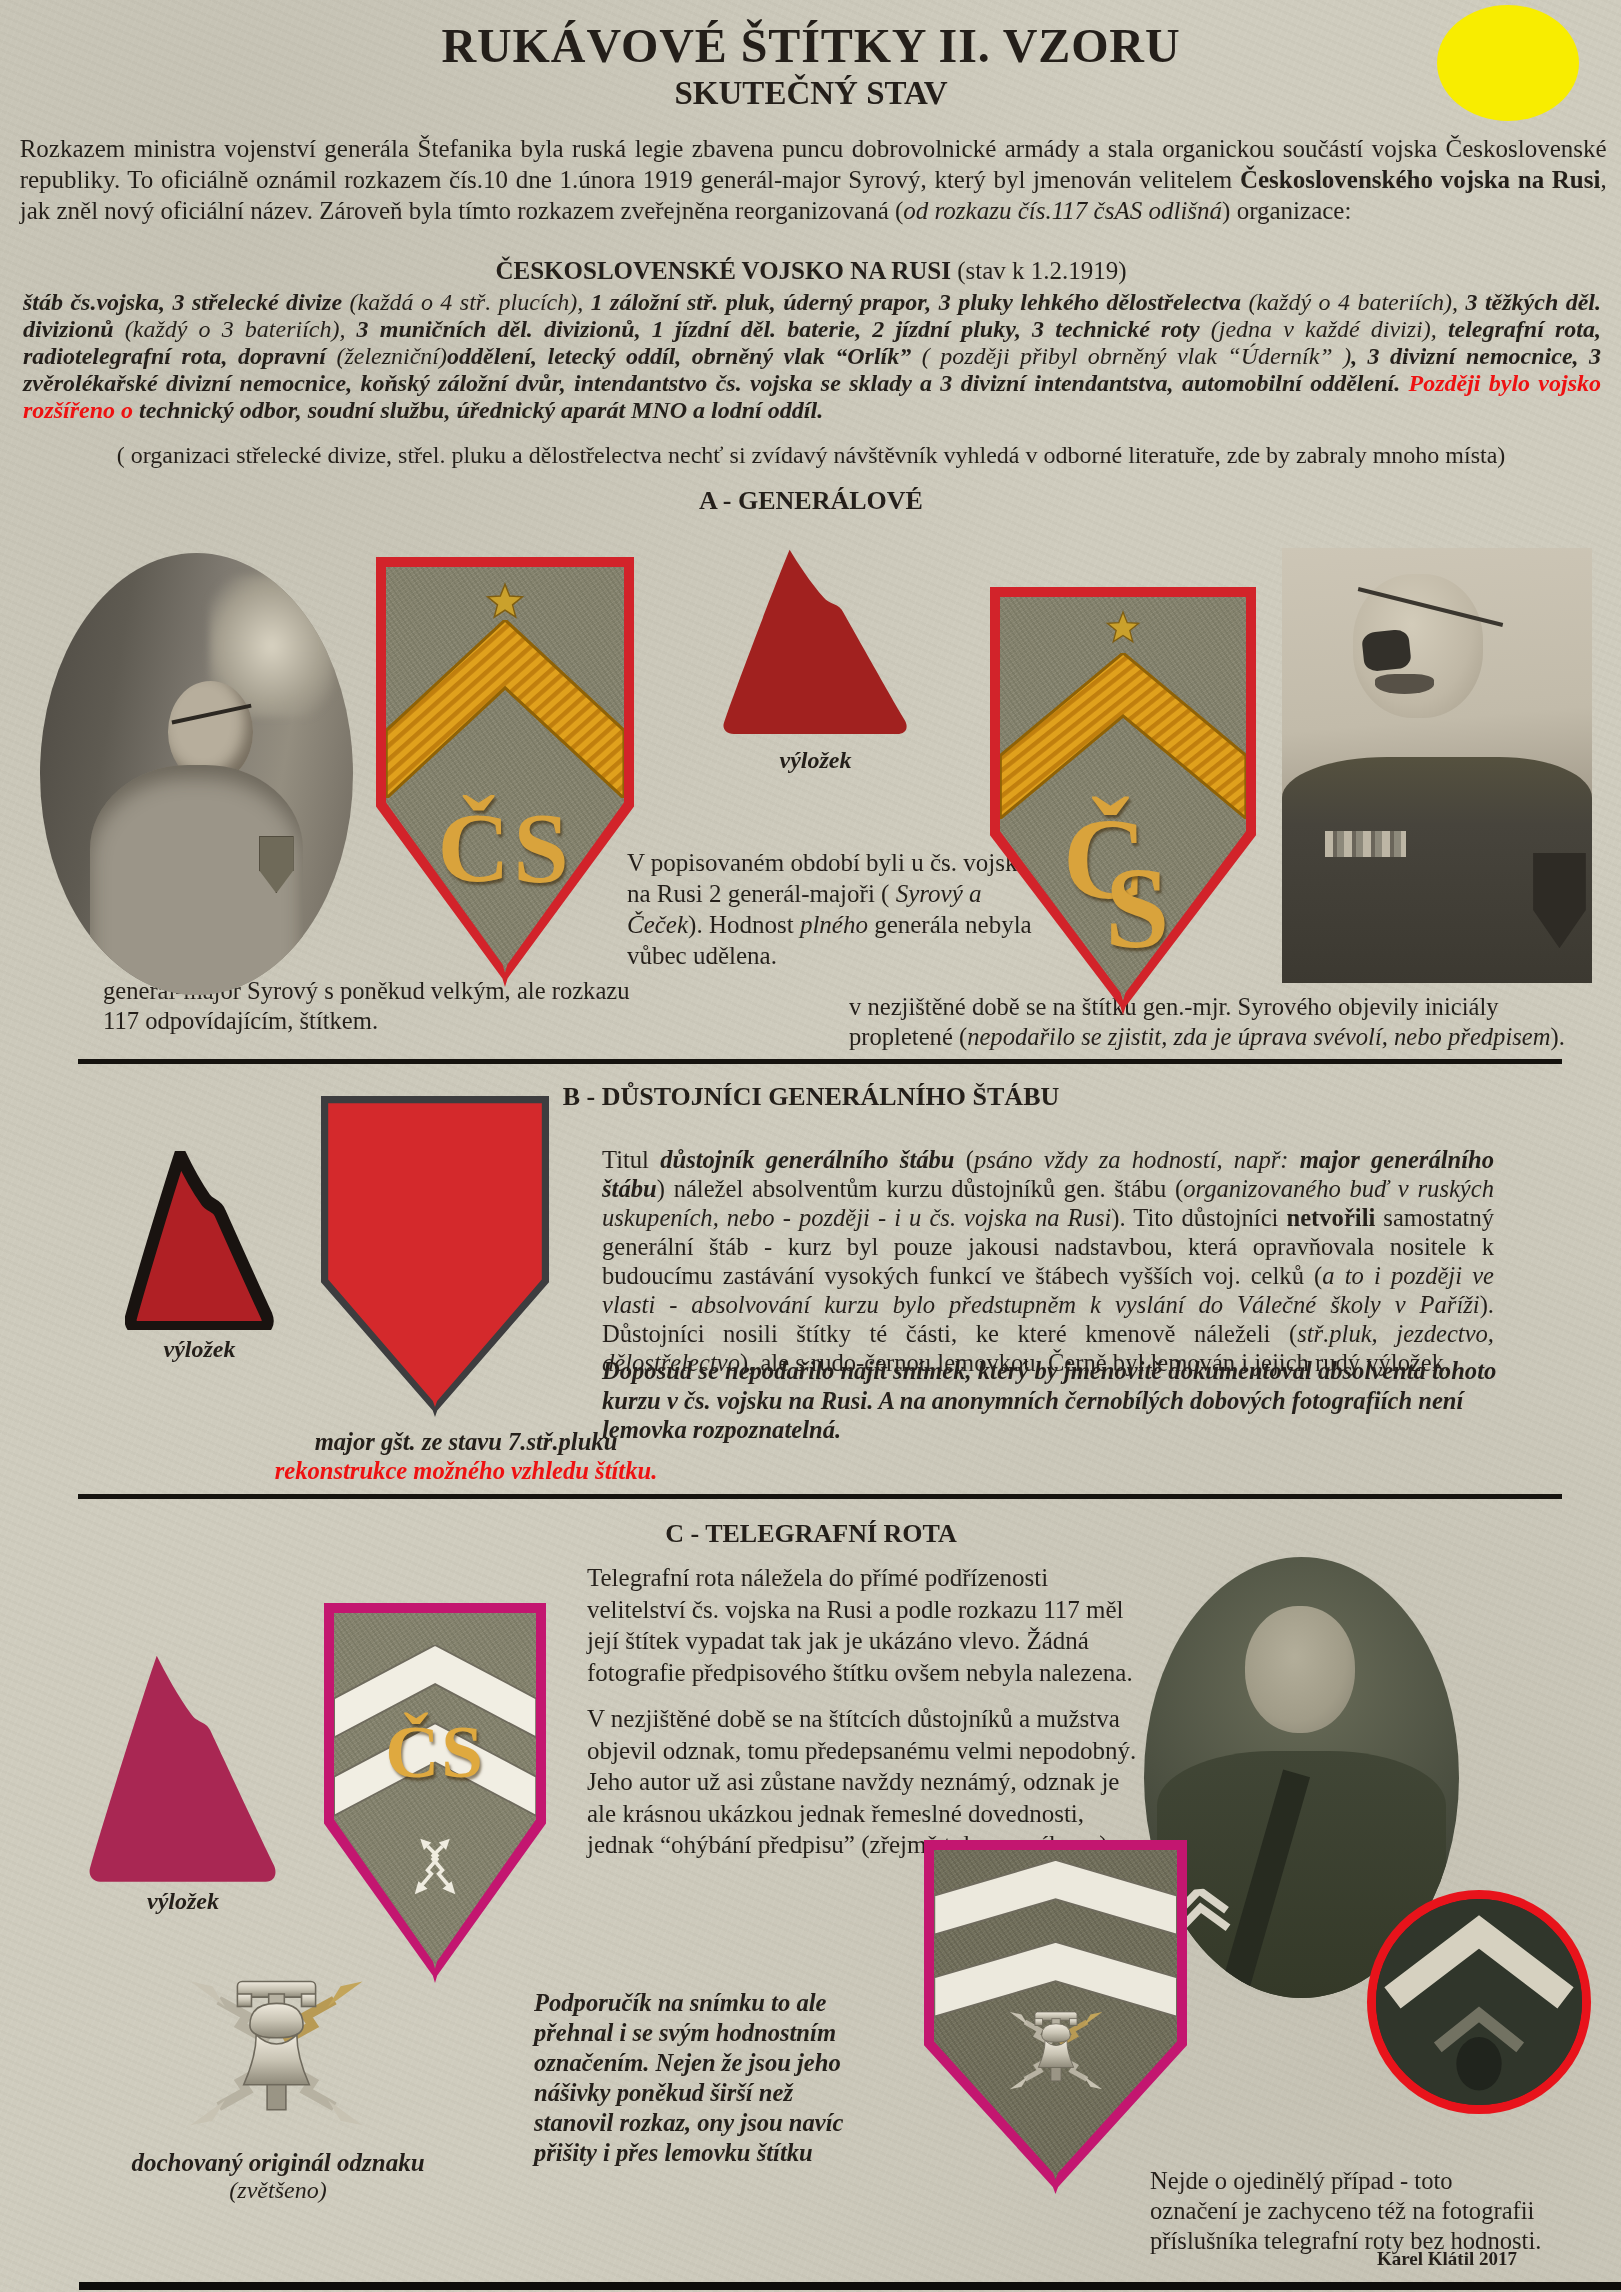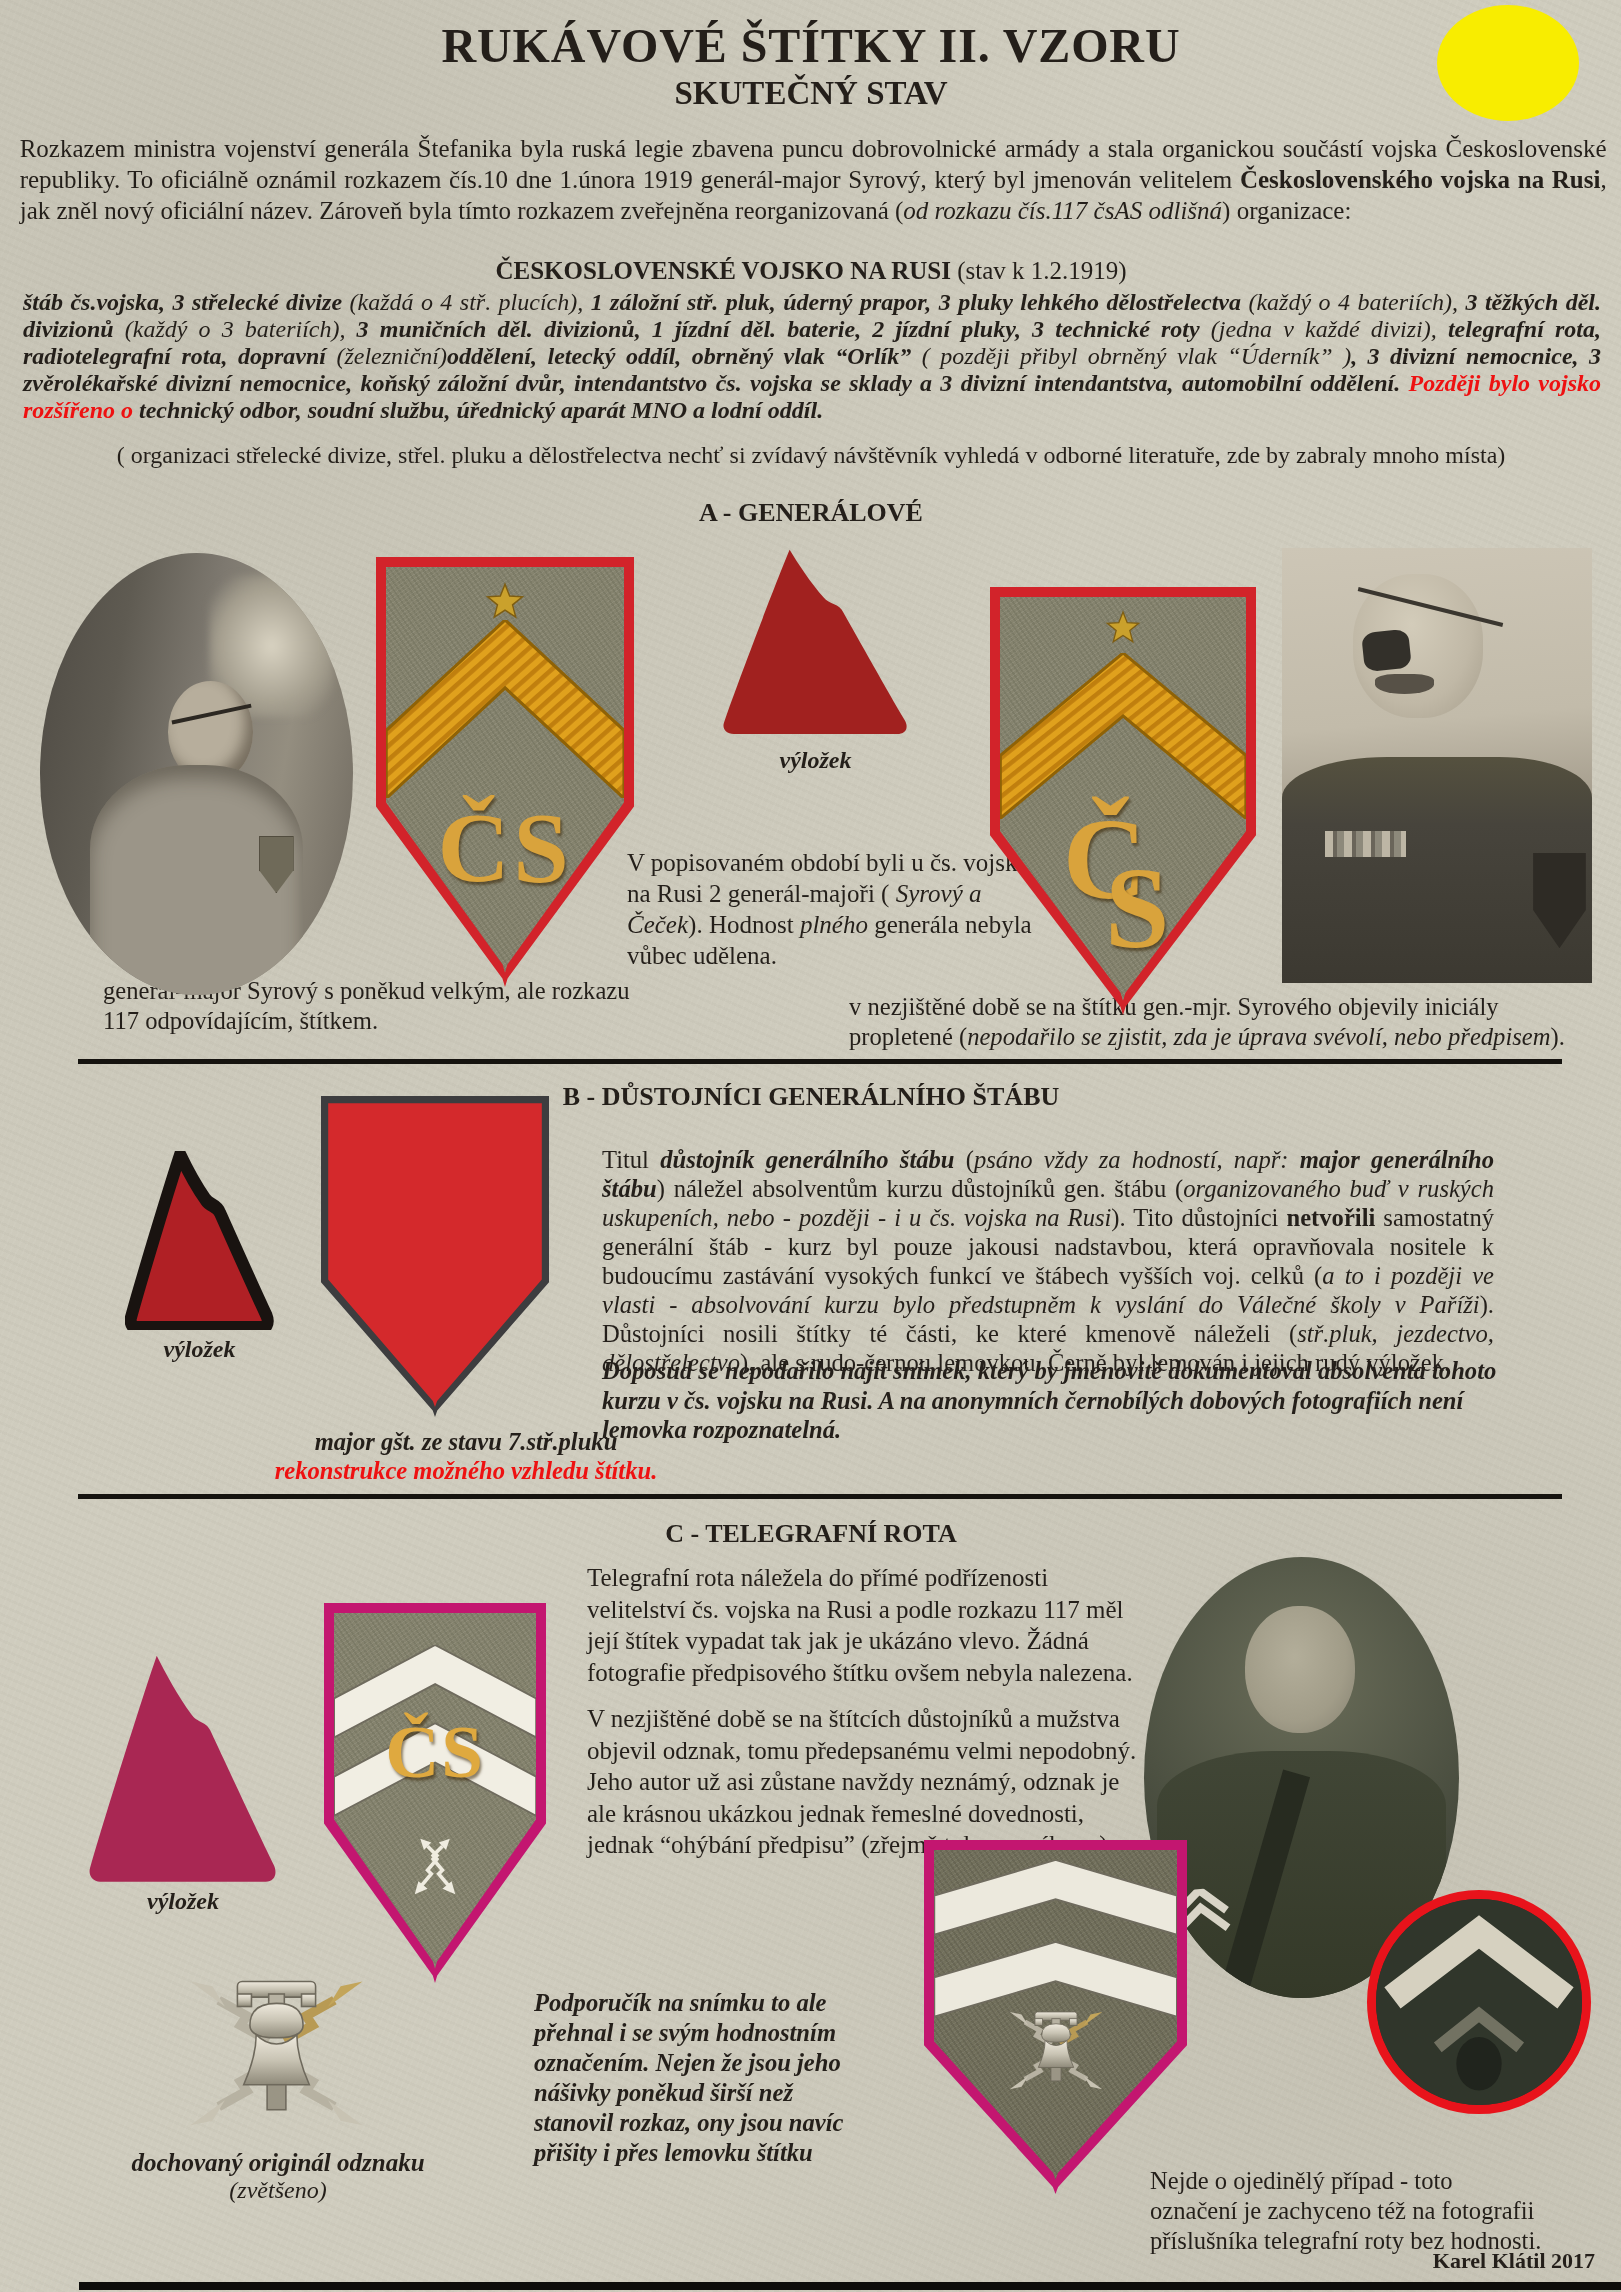--- a/index.html
+++ b/index.html
@@ -153,38 +153,38 @@
   .caption-b { left:260px; top:1428px; width:412px; text-align:center; font-size:24.6px; font-weight:bold; font-style:italic; }
   .caption-b2 { left:260px; top:1457px; width:412px; text-align:center; font-size:24.6px; font-weight:bold; font-style:italic; color:#ee1111; }
 
   .text-c1 { left:587px; top:1562px; width:555px; font-size:25px; line-height:31.5px; }
   .text-c2 { left:587px; top:1703px; width:555px; font-size:25px; line-height:31.5px; }
   .note-c { left:534px; top:1988px; width:326px; font-size:24.6px; line-height:30px; font-weight:bold; font-style:italic; }
   .ins-captions { left:81px; top:2149px; width:394px; text-align:center; font-size:25px; }
   .ins-cap1 { font-weight:bold; font-style:italic; }
   .ins-cap2 { font-style:italic; font-size:24px; }
   .caption-c { left:1150px; top:2166px; width:396px; font-size:24.6px; line-height:30px; }
-  .signature { left:1299px; top:2248px; width:296px; text-align:right; font-size:22px; font-weight:bold; }
+  .signature { left:1299px; top:2248px; width:296px; text-align:center; font-size:19px; font-weight:bold; }
 
   .tg-big { left:142px; top:1969px; width:269px; height:172px; z-index:3; }
   .tg-big svg, .tg-small svg, .xarrows svg, .chevpatch svg { width:100%; height:100%; display:block; }
 </style>
 </head>
 <body>
 
 <div class="abs page-title">RUKÁVOVÉ ŠTÍTKY II. VZORU</div>
 <div class="abs page-subtitle">SKUTEČNÝ STAV</div>
 <div class="abs yellow-dot"></div>
 
 <p class="abs intro"><span>Rozkazem ministra vojenství generála Štefanika byla ruská legie zbavena puncu dobrovolnické armády a stala organickou součástí vojska Československé republiky. To oficiálně oznámil rozkazem čís.10 dne 1.února 1919 generál-major Syrový, který byl jmenován velitelem </span><span class="b">Československého vojska na Rusi</span><span>, jak zněl nový oficiální název. Zároveň byla tímto rozkazem zveřejněna reorganizovaná (</span><span class="i">od rozkazu čís.117 čsAS odlišná</span><span>) organizace:</span></p>
 <div class="abs org-header"><span class="b">ČESKOSLOVENSKÉ VOJSKO NA RUSI</span><span> (stav k 1.2.1919)</span></div>
 <p class="abs org-list"><span class="bi">štáb čs.vojska, 3 střelecké divize </span><span class="i">(každá o 4 stř. plucích), </span><span class="bi">1 záložní stř. pluk, úderný prapor, 3 pluky lehkého dělostřelectva </span><span class="i">(každý o 4 bateriích), </span><span class="bi">3 těžkých děl. divizionů </span><span class="i">(každý o 3 bateriích), </span><span class="bi">3 muničních děl. divizionů, 1 jízdní děl. baterie, 2 jízdní pluky, 3 technické roty </span><span class="i">(jedna v každé divizi), </span><span class="bi">telegrafní rota, radiotelegrafní rota, dopravní </span><span class="i">(železniční)</span><span class="bi">oddělení, letecký oddíl, obrněný vlak “Orlík” </span><span class="i">( později přibyl obrněný vlak “Úderník” )</span><span class="bi">, 3 divizní nemocnice, 3 zvěrolékařské divizní nemocnice, koňský záložní dvůr, intendantstvo čs. vojska se sklady a 3 divizní intendantstva, automobilní oddělení. </span><span class="bi red">Později bylo vojsko rozšířeno o </span><span class="bi"> technický odbor, soudní službu, úřednický aparát MNO a lodní oddíl.</span></p>
 <div class="abs org-note">( organizaci střelecké divize, střel. pluku a dělostřelectva nechť si zvídavý návštěvník vyhledá v odborné literatuře, zde by zabraly mnoho místa)</div>
 
-<div class="abs section-header" style="top:498px;">A - GENERÁLOVÉ</div>
+<div class="abs section-header" style="top:486px;">A - GENERÁLOVÉ</div>
 
 <div class="abs photo photo-oval photo-a1">
   <div class="win"></div>
   <div class="head"></div>
   <div class="strap"></div>
   <div class="torso"></div>
   <div class="patch"></div>
 </div>
 
 <div class="abs badge badge-a1 shield">

